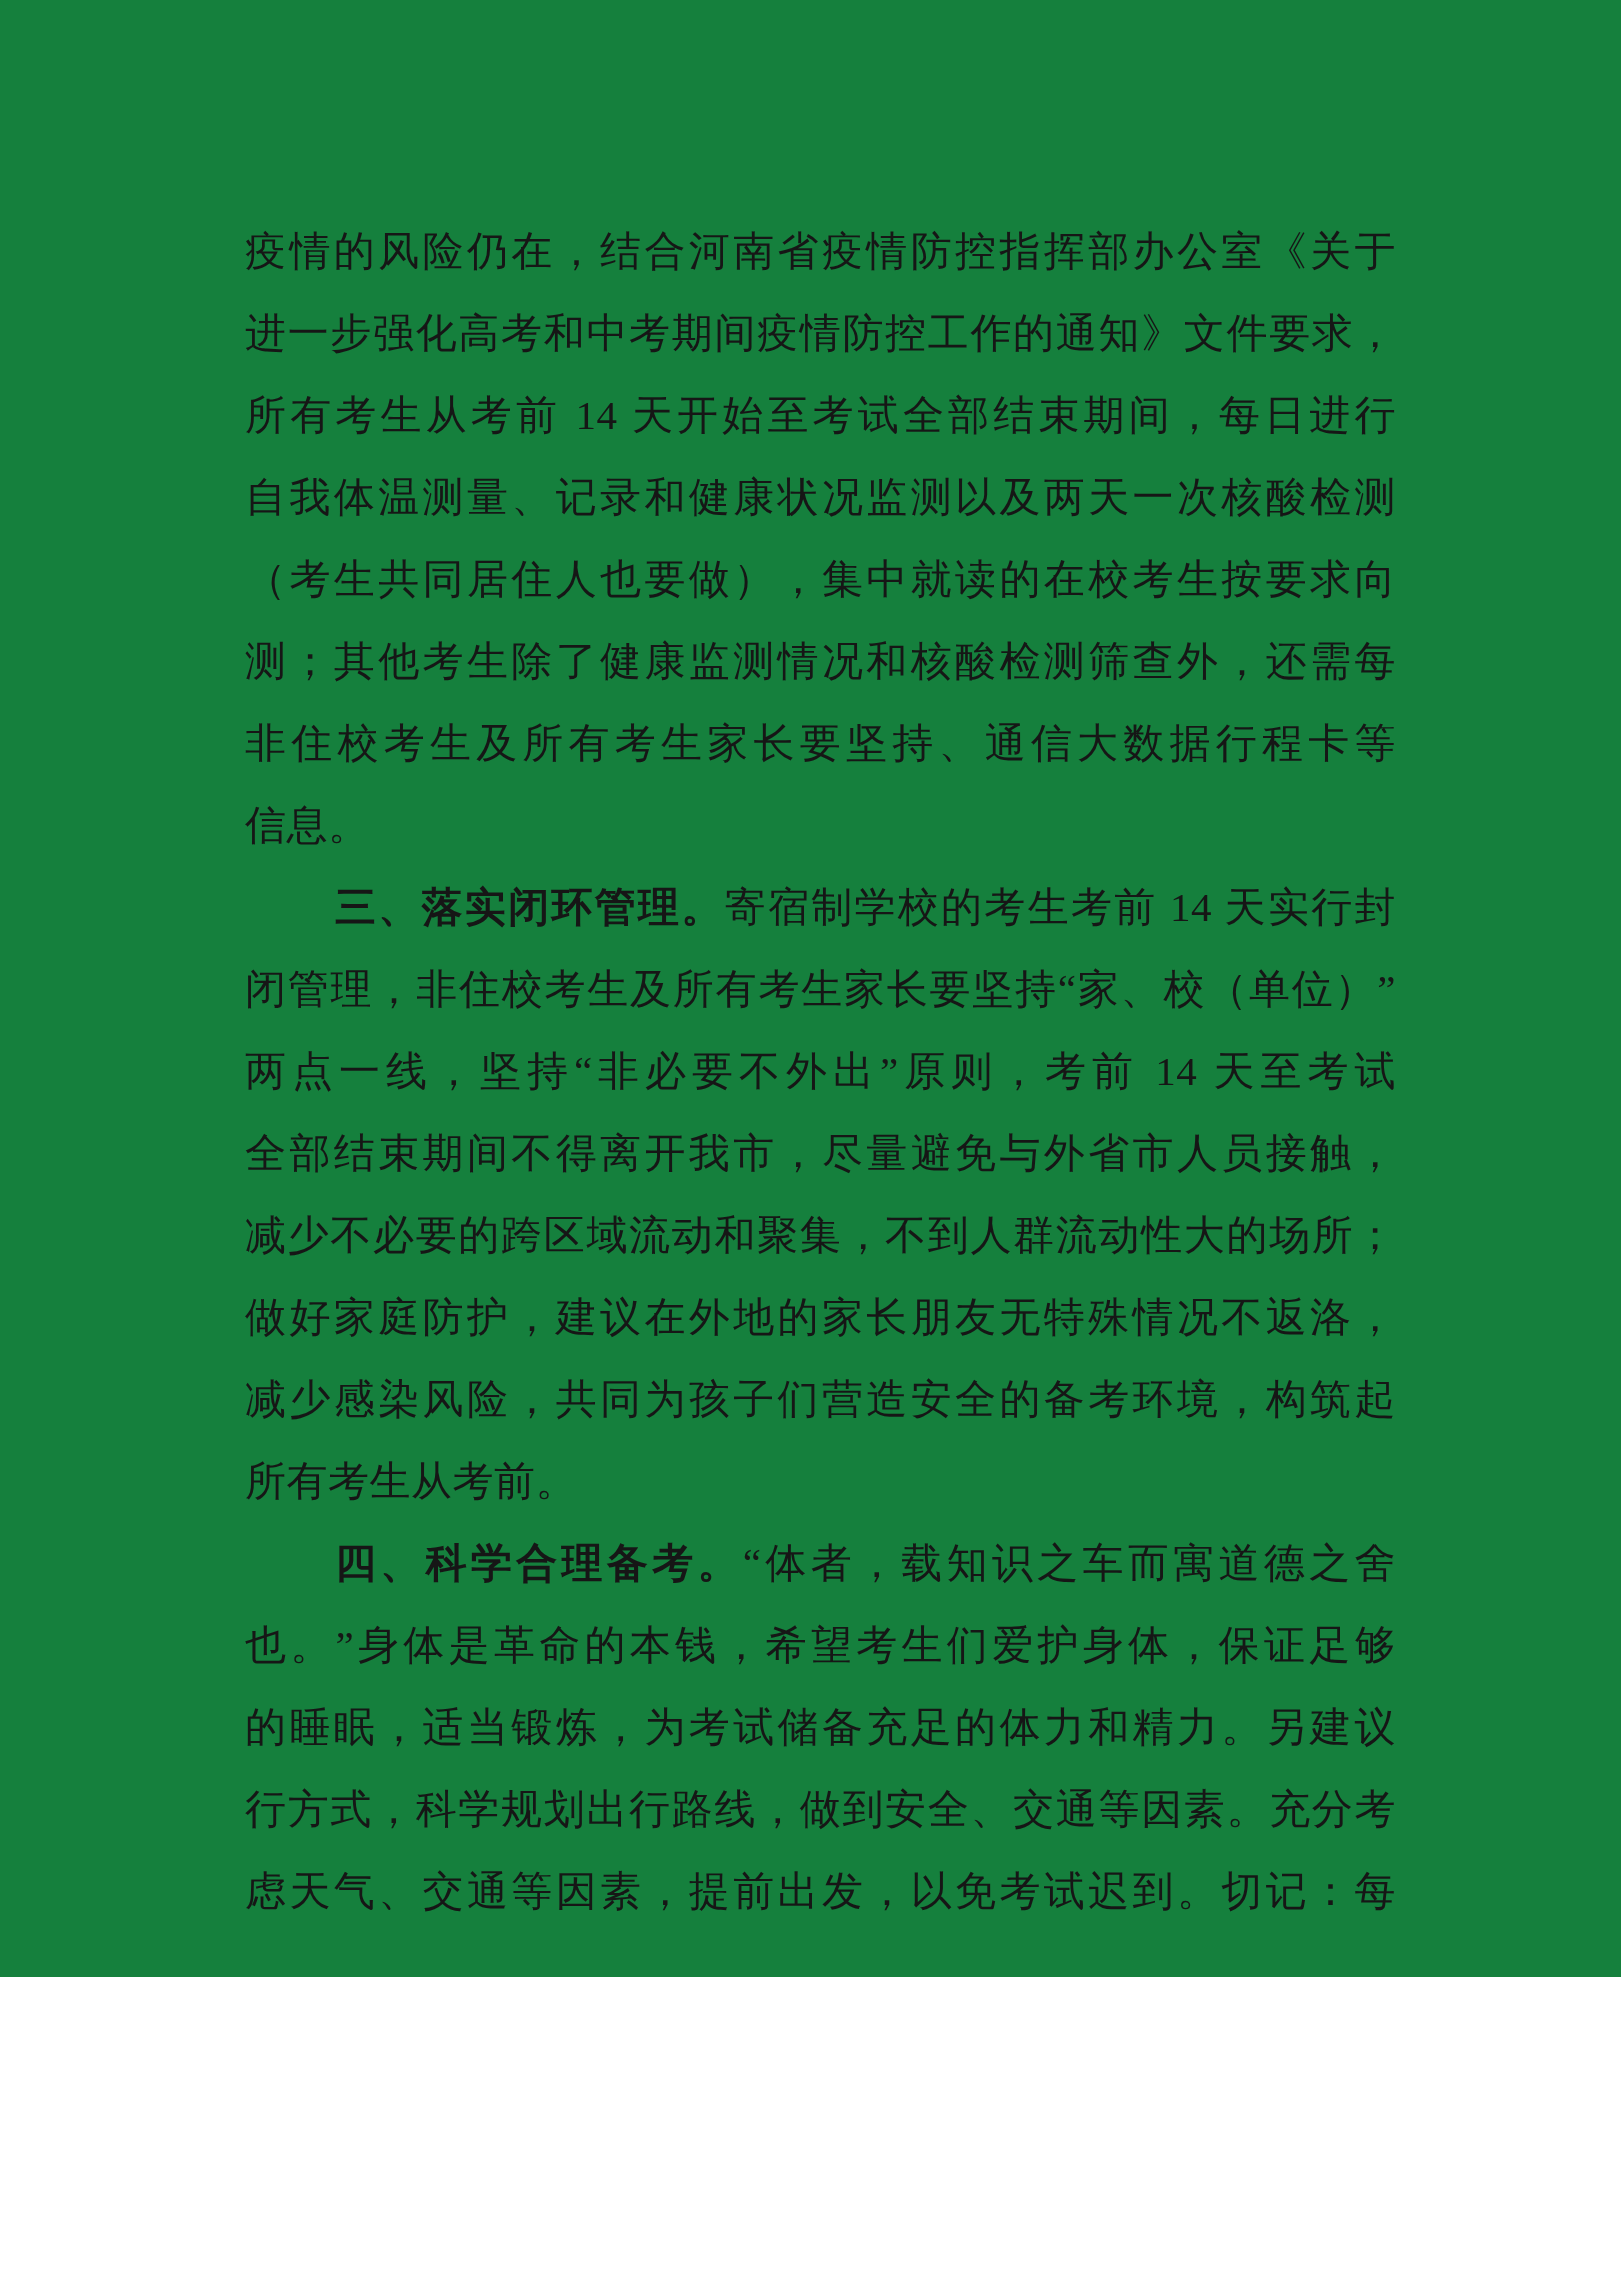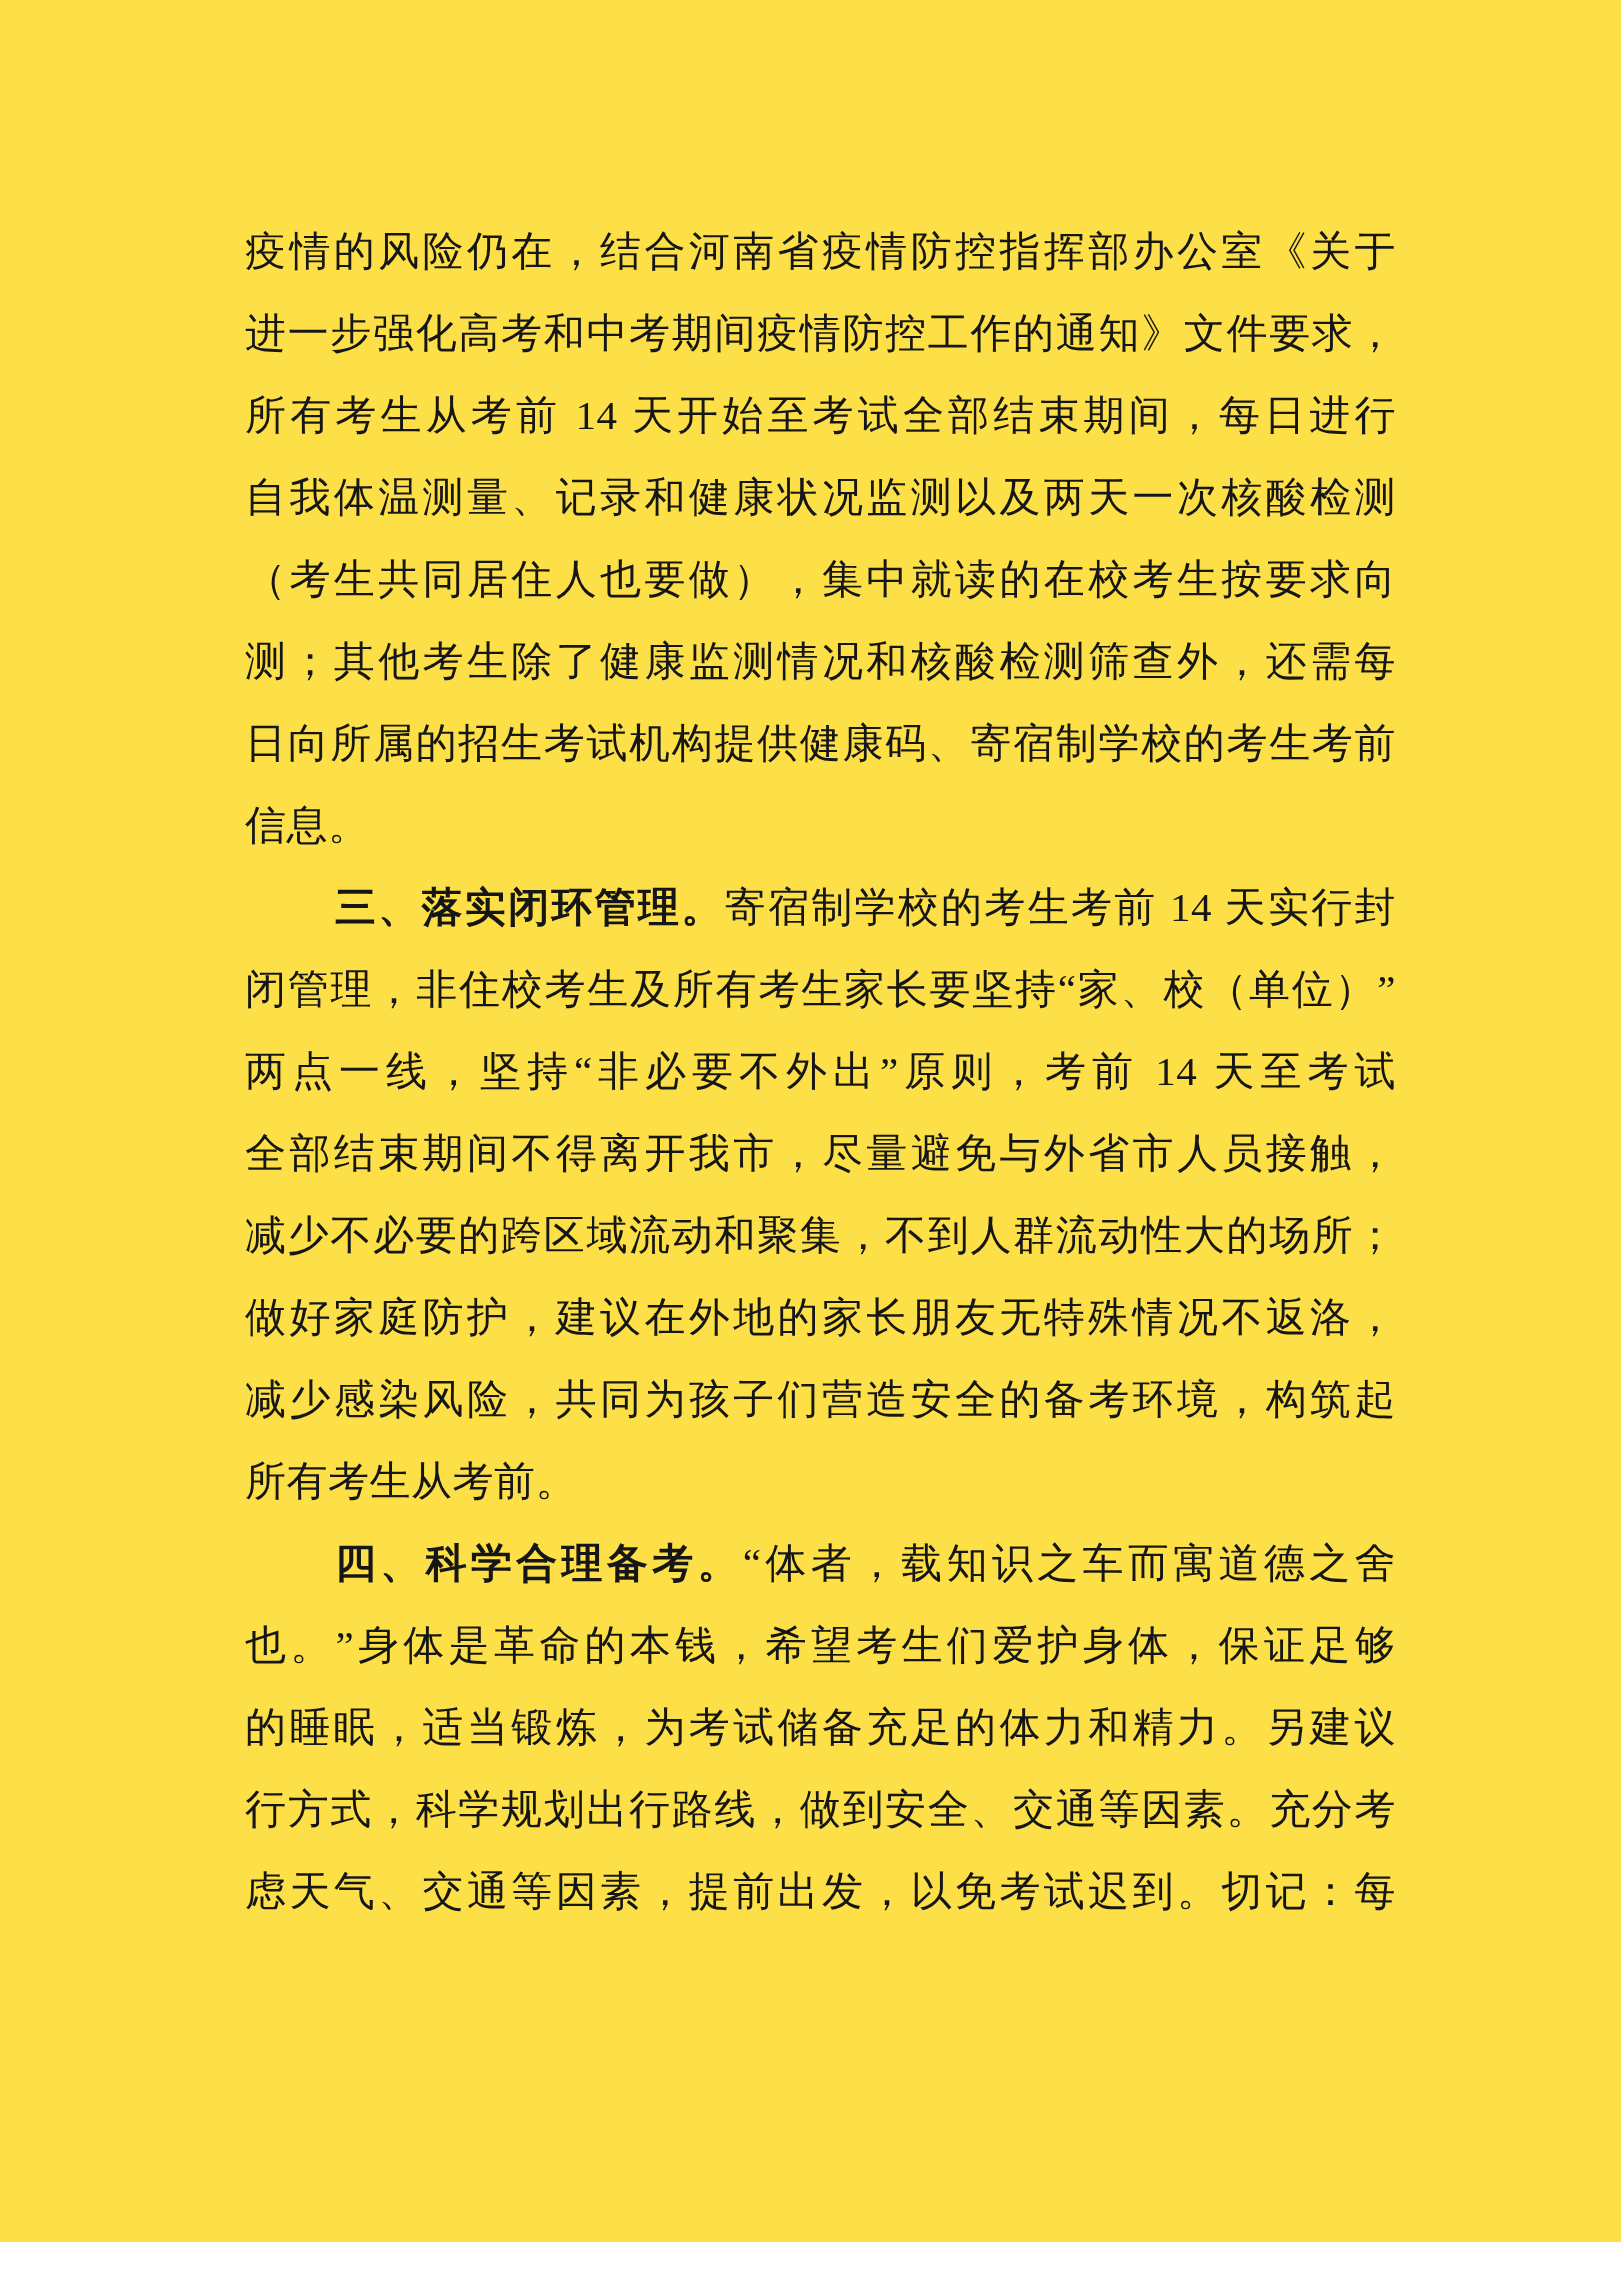--- a/index.html
+++ b/index.html
@@ -3,22 +3,22 @@
 <meta charset="utf-8">
 <style>
   html, body {
     margin: 0;
     padding: 0;
     background: #ffffff;
   }
   .page {
     position: relative;
     width: 1621px;
-    height: 2242px;
-    background: #fde047;
+    height: 1977px;
+    background: #15803d;
     overflow: hidden;
     color: #161616;
     font-family: "Liberation Serif", "DejaVu Serif", serif;
   }
   .text-block {
     position: absolute;
     left: 245px;
     top: 210px;
     width: 1151px;
   }
@@ -47,21 +47,21 @@
 <body>
 
 <div class="page">
   <div class="text-block" id="doc-body">
       <div class="line"><span class="seg">疫情的风险仍在，结合河南省疫情防控指挥部办公室《关于</span></div>
       <div class="line"><span class="seg">进一步强化高考和中考期间疫情防控工作的通知》文件要求，</span></div>
       <div class="line"><span class="seg">所有考生从考前 14 天开始至考试全部结束期间，每日进行</span></div>
       <div class="line"><span class="seg">自我体温测量、记录和健康状况监测以及两天一次核酸检测</span></div>
       <div class="line"><span class="seg">（考生共同居住人也要做），集中就读的在校考生按要求向</span></div>
       <div class="line"><span class="seg">测；其他考生除了健康监测情况和核酸检测筛查外，还需每</span></div>
-      <div class="line"><span class="seg">日向所属的招生考试机构提供健康码、寄宿制学校的考生考前</span></div>
+      <div class="line"><span class="seg">非住校考生及所有考生家长要坚持、通信大数据行程卡等</span></div>
       <div class="line para-end"><span class="seg">信息。</span></div>
       <div class="line indent"><span class="seg bold">三、落实闭环管理。</span><span class="seg">寄宿制学校的考生考前 14 天实行封</span></div>
       <div class="line"><span class="seg">闭管理，非住校考生及所有考生家长要坚持“家、校（单位）”</span></div>
       <div class="line"><span class="seg">两点一线，坚持“非必要不外出”原则，考前 14 天至考试</span></div>
       <div class="line"><span class="seg">全部结束期间不得离开我市，尽量避免与外省市人员接触，</span></div>
       <div class="line"><span class="seg">减少不必要的跨区域流动和聚集，不到人群流动性大的场所；</span></div>
       <div class="line"><span class="seg">做好家庭防护，建议在外地的家长朋友无特殊情况不返洛，</span></div>
       <div class="line"><span class="seg">减少感染风险，共同为孩子们营造安全的备考环境，构筑起</span></div>
       <div class="line para-end"><span class="seg">所有考生从考前。</span></div>
       <div class="line indent"><span class="seg bold">四、科学合理备考。</span><span class="seg">“体者，载知识之车而寓道德之舍</span></div>

